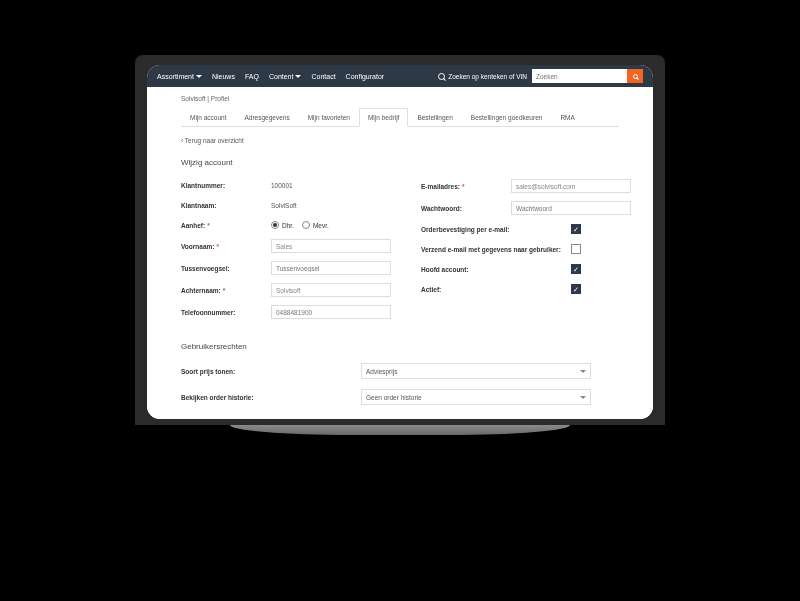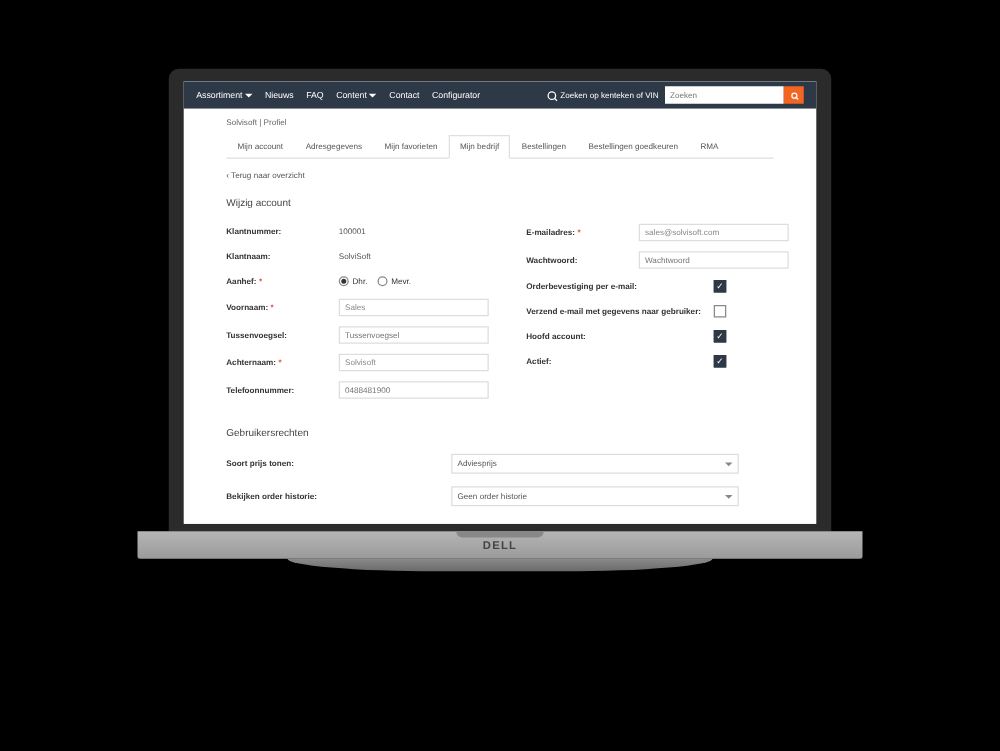--- a/index.html
+++ b/index.html
@@ -1,19 +1,19 @@
 <!DOCTYPE html>
 <html><head>
 <meta charset="utf-8">
 <style>
 * { margin: 0; padding: 0; box-sizing: border-box; }
 body { font-family: Arial, sans-serif; background: #000; width: 800px; height: 601px; overflow: hidden; position: relative; }
 .laptop { position: absolute; left: 135px; top: 55px; width: 530px; height: 480px; }
 .screen-bezel { width: 530px; height: 370px; background: #2b2b2b; border-radius: 8px 8px 0 0; padding: 10px 12px 6px 12px; }
-.screen { width: 100%; height: 100%; background: #fff; overflow: hidden; font-size: 7px; color: #333; }
+.screen { width: 100%; height: 100%; background: #fff; overflow: hidden; font-size: 7px; color: #333; border-radius: 13px; }
 .topbar { background: #2d3946; color: #fff; padding: 4px 10px; display: flex; flex-wrap: wrap; align-items: center; gap: 10px; }
 .topbar .nav { display: flex; gap: 10px; flex-wrap: wrap; align-items: center; flex: 1; }
 .topbar .nav-item { font-size: 7px; white-space: nowrap; cursor: pointer; display: flex; align-items: center; gap: 2px; }
 .caret { display: inline-block; width: 0; height: 0; border-left: 3px solid transparent; border-right: 3px solid transparent; border-top: 3px solid #fff; }
 .search-wrap { display: flex; align-items: center; gap: 5px; }
 .search-label { display: flex; align-items: center; gap: 3px; font-size: 6.5px; }
 .mag { display: inline-block; width: 7px; height: 7px; border: 1px solid #fff; border-radius: 50%; position: relative; }
 .mag::after { content: ""; position: absolute; width: 3px; height: 1px; background: #fff; transform: rotate(45deg); bottom: -1px; right: -2px; }
 .search-box { display: flex; align-items: stretch; }
 .search-input { width: 95px; height: 14px; border: none; font-size: 6.5px; padding: 0 4px; background: #fff; }
@@ -175,17 +175,14 @@
               <div class="sel">
                 <span>Geen order historie</span>
                 <span class="sel-car"></span>
               </div>
             </div>
           </div>
       </div>
 
     </div>
   </div>
-  <div class="base">
-    <span class="logo">DELL</span>
-  </div>
   <div class="foot"></div>
 </div>
 
 </body></html>

